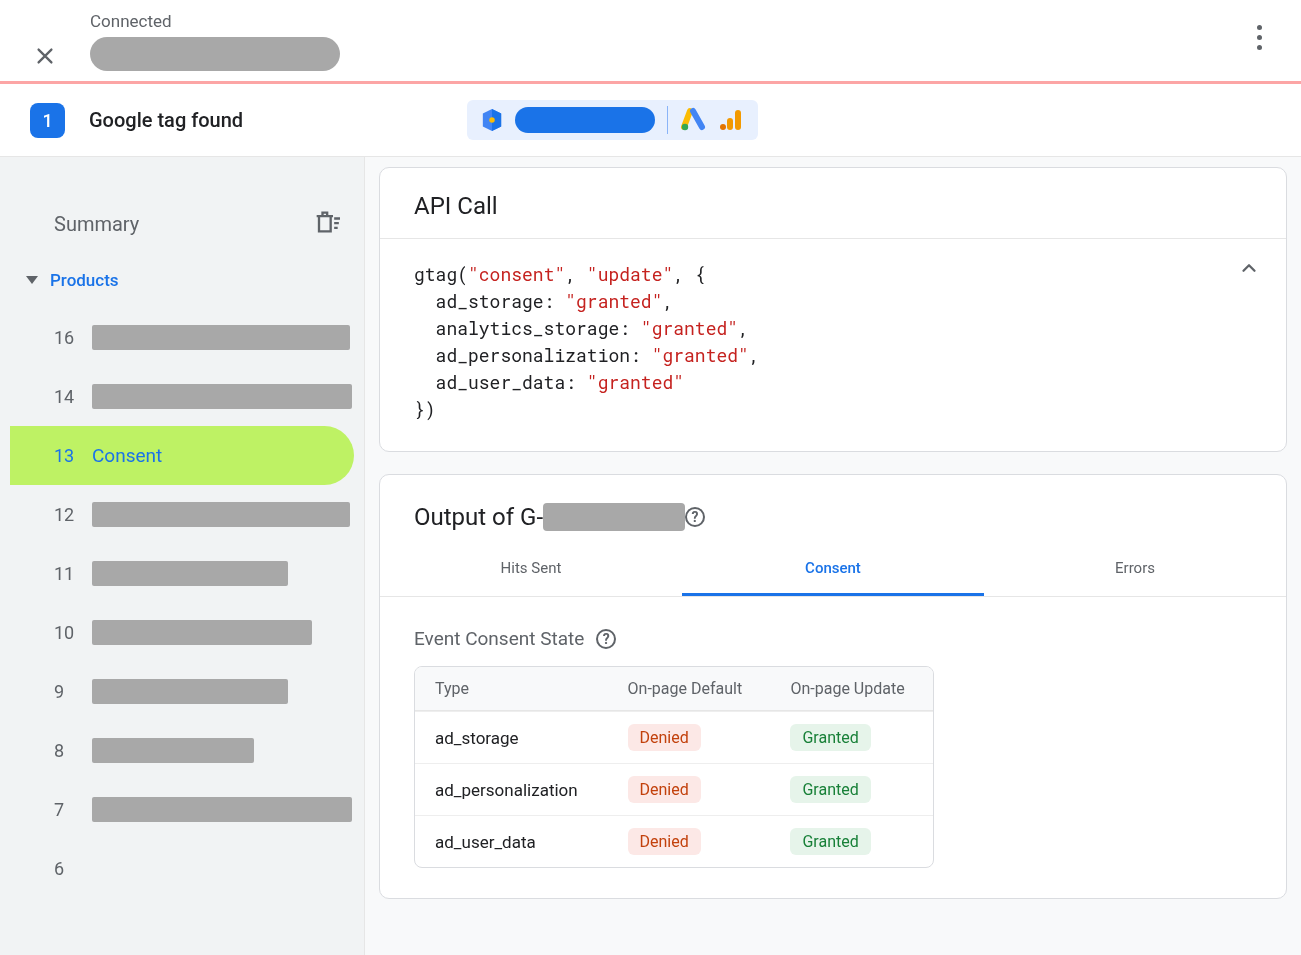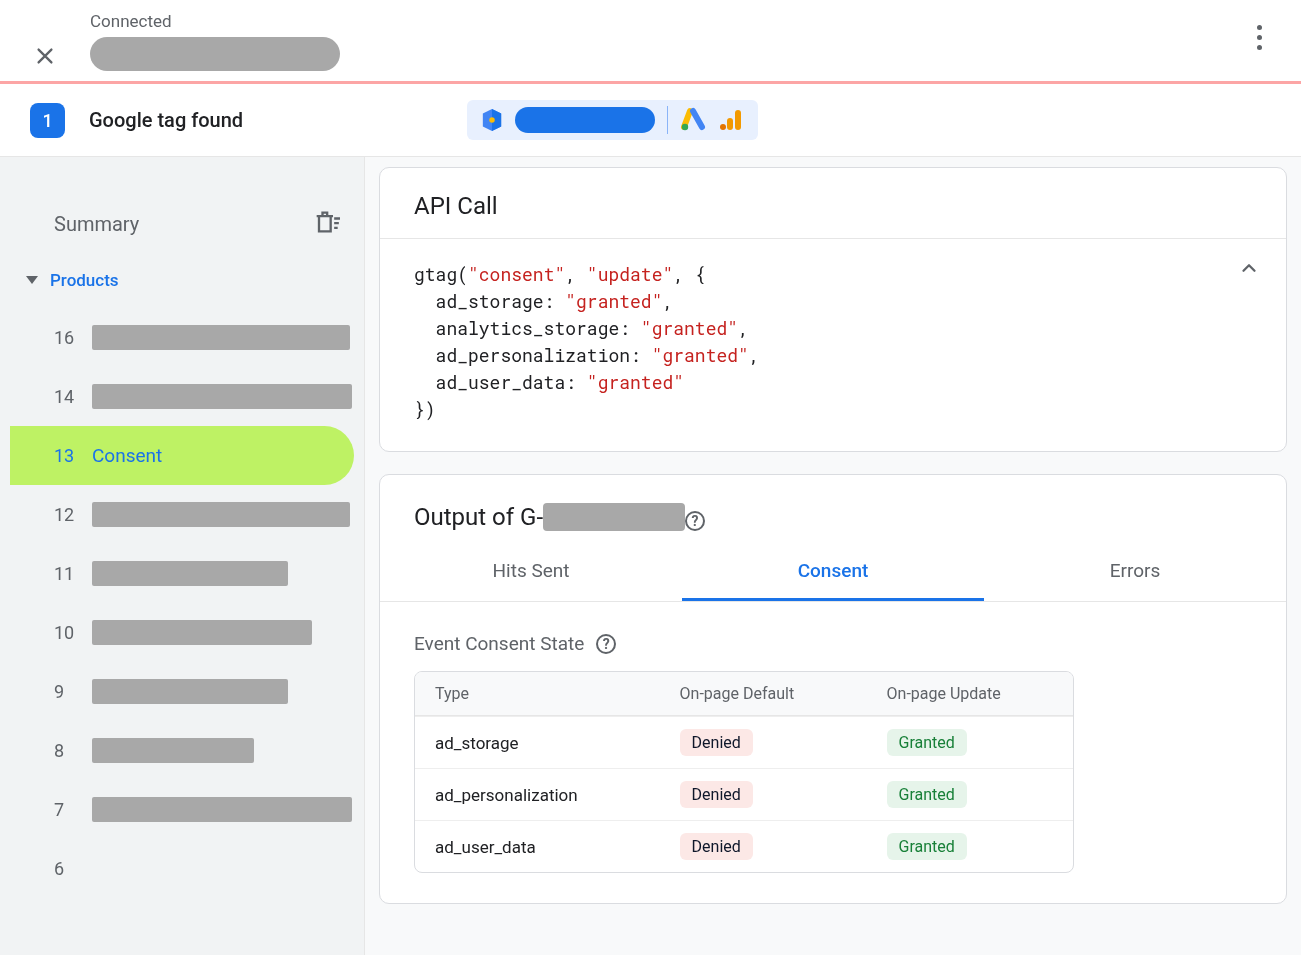--- a/index.html
+++ b/index.html
@@ -53,34 +53,34 @@
   .eb-7 { width:260px;}
 
   
   .card { background:#fff; border:1px solid #dadce0; border-radius:10px; margin-bottom:22px;}
   .card-header { padding:24px 34px 18px 34px; font-size:24px; color:#202124; border-bottom:1px solid #e6e6e6;}
   .code-block { position:relative; padding:22px 34px 28px 34px; font-family: "Roboto Mono", Menlo, Consolas, monospace; font-size:18px; line-height:1.5; white-space:pre; color:#202124;}
   .tok-str { color:#c5221f; }
   .collapse-chevron { position:absolute; right:26px; top:18px; color:#5f6368;}
   .collapse-chevron svg { width:22px; height:22px;}
 
-  .output-header { display:flex; align-items:flex-end; gap:0; padding:28px 34px 12px 34px; font-size:24px;}
+  .output-header { display:flex; align-items:center; gap:0; padding:28px 34px 12px 34px; font-size:24px;}
   .output-gray { background:#a8a8a8; width:142px; height:28px; border-radius:4px;}
   .help-circle { width:20px; height:20px; border:2px solid #5f6368; border-radius:50%; display:inline-flex; align-items:center; justify-content:center; font-size:14px; color:#5f6368; font-weight:700;}
   .tabs { display:flex; border-bottom:1px solid #e6e6e6; }
-  .tab { flex:1; text-align:center; padding:16px 0; font-size:19px; color:#5f6368;}
+  .tab { flex:1; text-align:center; padding:16px 0; font-size:15px; color:#5f6368;}
   .tab.active { color:#1a73e8; border-bottom:3px solid #1a73e8; font-weight:500;}
 
   .section-title-row { display:flex; align-items:center; gap:12px; padding:30px 34px 16px 34px; font-size:19px; color:#5f6368;}
   .table-wrap { padding:0 34px 30px 34px;}
-  table.consent { border:1px solid #dadce0; border-radius:8px; border-collapse:separate; border-spacing:0; width:660px; overflow:hidden;}
+  table.consent { border:1px solid #dadce0; border-radius:8px; border-collapse:separate; border-spacing:0; width:520px; overflow:hidden;}
   table.consent th { text-align:left; font-weight:400; color:#5f6368; font-size:16px; padding:12px 20px; background:#f8f9fa; border-bottom:1px solid #e6e6e6;}
   table.consent td { padding:12px 20px; font-size:17px; border-top:1px solid #eee;}
   .badge { display:inline-block; padding:4px 12px; border-radius:6px; font-size:16px;}
-  .badge.denied { background:#fce8e6; color:#0f172a;}
+  .badge.denied { background:#fce8e6; color:#c2410c;}
   .badge.granted { background:#e6f4ea; color:#188038;}
 </style>
 </head>
 <body>
 
 <div class="top-header">
   <div class="close-x">
     <svg viewBox="0 0 24 24">
         <path d="M5 5 L19 19 M19 5 L5 19" stroke="#5f6368" stroke-width="2.5" stroke-linecap="round" fill="none"></path>
       </svg>

